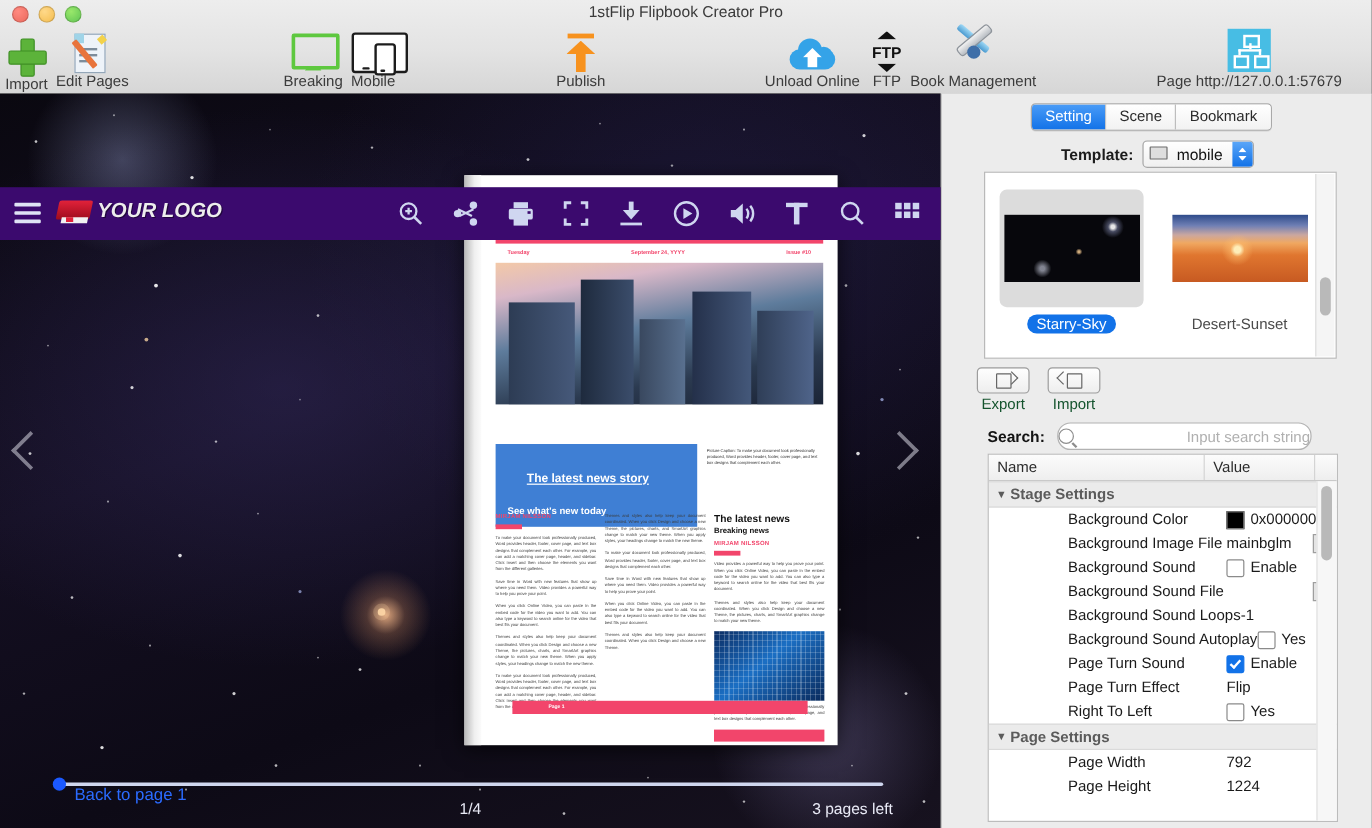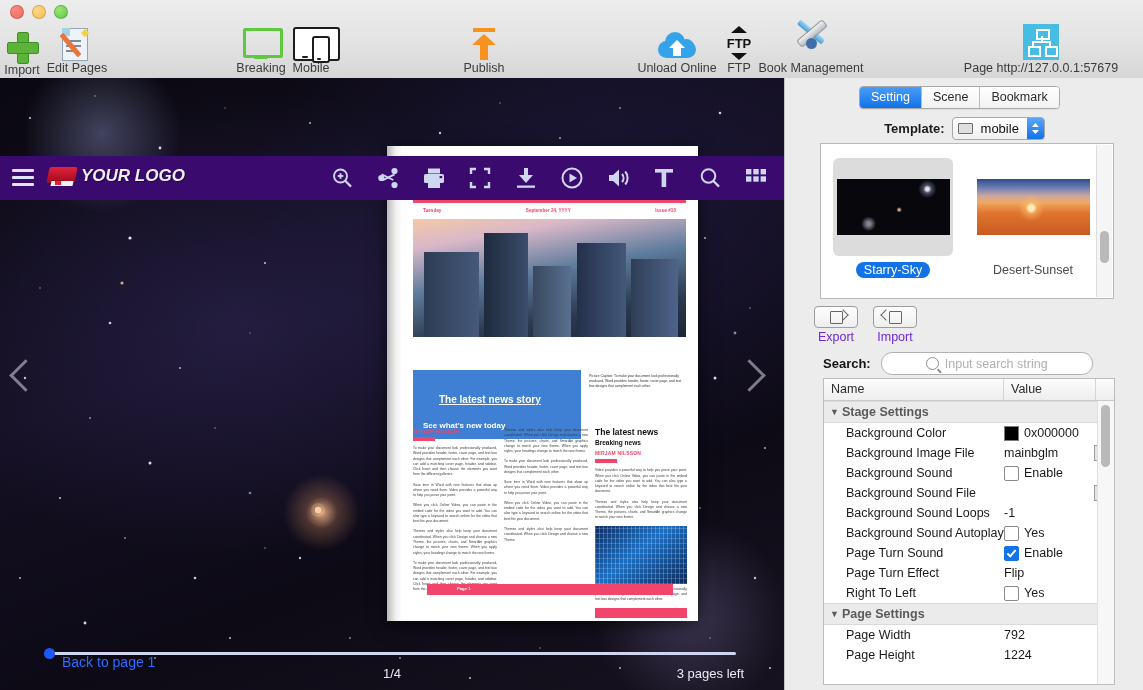--- a/index.html
+++ b/index.html
@@ -239,39 +239,39 @@
       #07070c;position:relative;}
   .thumb .cap{margin-top:6px;font-size:12.5px;color:#4a4a4a;display:inline-block;padding:1px 8px;border-radius:9px;}
   .thumb.sel .cap{background:#1272e8;color:#fff;font-weight:normal;}
   .tscroll{position:absolute;right:1px;top:1px;bottom:1px;width:15px;background:#f5f5f5;border-left:1px solid #dcdcdc;}
   .tscroll .th{position:absolute;left:3px;top:86px;width:9px;height:32px;background:#b9b9b9;border-radius:5px;}
   .eibtn{position:absolute;text-align:center;width:62px;}
   .eibtn .bx{width:42px;height:20px;margin:0 auto;border:1px solid #9d9d9d;border-radius:4px;
     background:linear-gradient(180deg,#fefefe,#eeeeee);position:relative;}
   .eibtn .bx .sq{position:absolute;left:15px;top:4px;width:11px;height:11px;border:1.3px solid #666;border-radius:1px;}
   .eibtn .bx .ar{position:absolute;left:24px;top:4px;width:7px;height:7px;border-top:1.3px solid #666;border-right:1.3px solid #666;transform:rotate(45deg);}
-  .eibtn .lb{margin-top:2px;font-size:12.5px;color:#6d28d9;}
+  .eibtn .lb{margin-top:2px;font-size:12.5px;color:#14532d;}
 
   .searchrow{position:absolute;left:822px;top:352px;display:flex;align-items:center;gap:10px;}
   .searchrow .slbl{font-size:13px;color:#141414;font-weight:bold;}
   .sfield{width:210px;height:21px;border:1px solid #b2b2b2;border-radius:11px;background:#fff;
-    display:flex;align-items:center;justify-content:center;gap:6px;}
+    display:flex;align-items:center;justify-content:space-between;gap:6px;}
   .sfield .mg{width:11px;height:11px;border:1.6px solid #8d8d8d;border-radius:50%;position:relative;}
   .sfield .mg:after{content:"";position:absolute;right:-4px;bottom:-3px;width:5px;height:1.6px;background:#8d8d8d;transform:rotate(45deg);}
   .sfield .ph{font-size:12.5px;color:#b0b0b0;}
 
   .grid{position:absolute;left:822px;top:378px;width:290px;height:305px;background:#fff;
     border:1px solid #bcbcbc;overflow:hidden;}
   .ghead{display:flex;height:21px;background:linear-gradient(180deg,#fcfcfc,#eeeeee);
     border-bottom:1px solid #c9c9c9;font-size:12.5px;color:#2b2b2b;}
   .ghead .c1{width:180px;padding:3px 16px 0 7px;box-sizing:border-box;border-right:1px solid #d4d4d4;}
   .ghead .c2{width:92px;padding:3px 0 0 7px;box-sizing:border-box;border-right:1px solid #d4d4d4;}
   .ghead .c3{flex:1;}
   .gbody{position:relative;height:283px;}
-  .grow{display:flex;align-items:center;height:20px;font-size:12.5px;color:#1a1a1a;}
+  .grow{display:flex;align-items:center;height:20px;font-size:12.5px;color:#1a1a1a;padding-left:44px;}
   .grow .n{width:180px;padding-left:22px;box-sizing:border-box;white-space:nowrap;}
   .ghdr{height:20px;display:flex;align-items:center;background:#ebebeb;border-top:1px solid #dadada;
     border-bottom:1px solid #dadada;font-size:12.5px;font-weight:bold;color:#5b5b5b;padding-left:6px;}
   .ghdr .tri{margin-right:3px;font-size:9px;}
   .sw{width:13px;height:13px;border:1px solid #7b7b7b;}
   .sw.black{background:#000;}
   .sw.white{background:#fff;}
   .chk{width:13px;height:13px;border:1px solid #8a8a8a;border-radius:2px;background:#fff;}
   .chk.on{background:#1272e8;border-color:#1272e8;position:relative;}
   .chk.on:after{content:"";position:absolute;left:4px;top:1px;width:3px;height:7px;
@@ -290,20 +290,21 @@
 <body>
 
 <div class="app">
 
   <div class="toolbar">
     <div class="traffic">
       <div class="dot red"></div>
       <div class="dot yellow"></div>
       <div class="dot green"></div>
     </div>
+    <div class="apptitle">1stFlip Flipbook Creator Pro</div>
 
     <div class="tb-item" style="left:2px;top:24px;width:40px;">
       <div class="glyph">
           <div class="ic-plus"></div>
         </div>
       <div class="lbl">Import</div>
     </div>
 
     <div class="tb-item" style="left:42px;top:22px;width:70px;">
       <div class="glyph">

